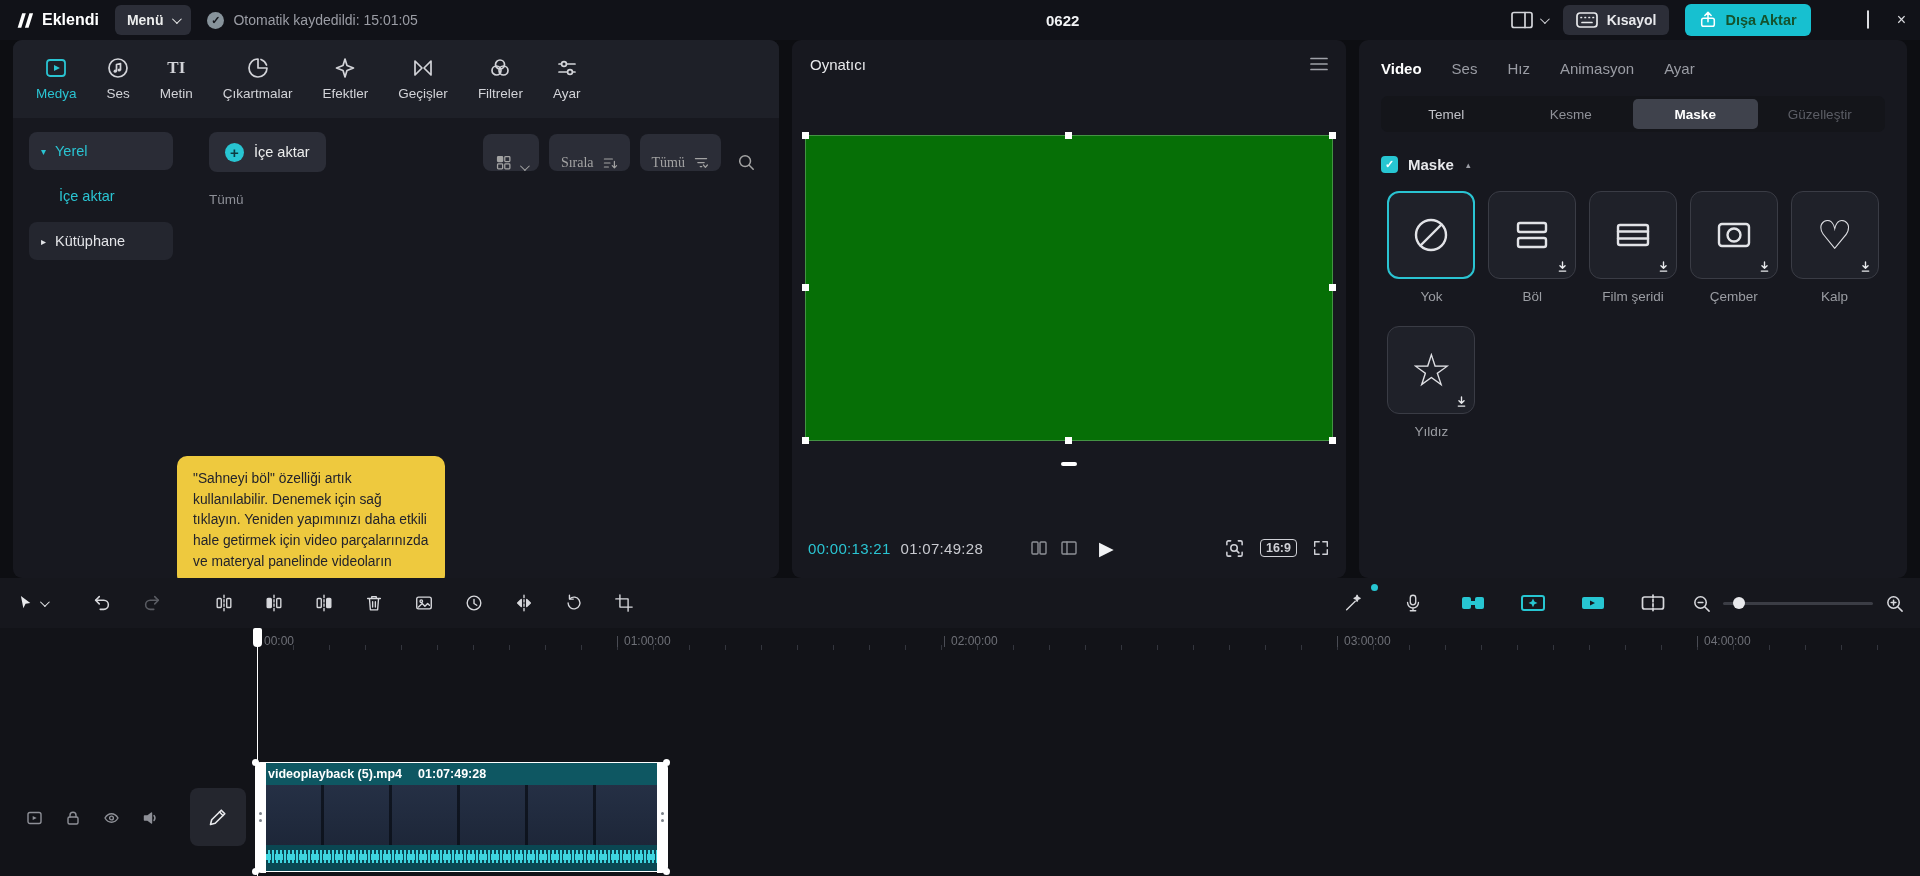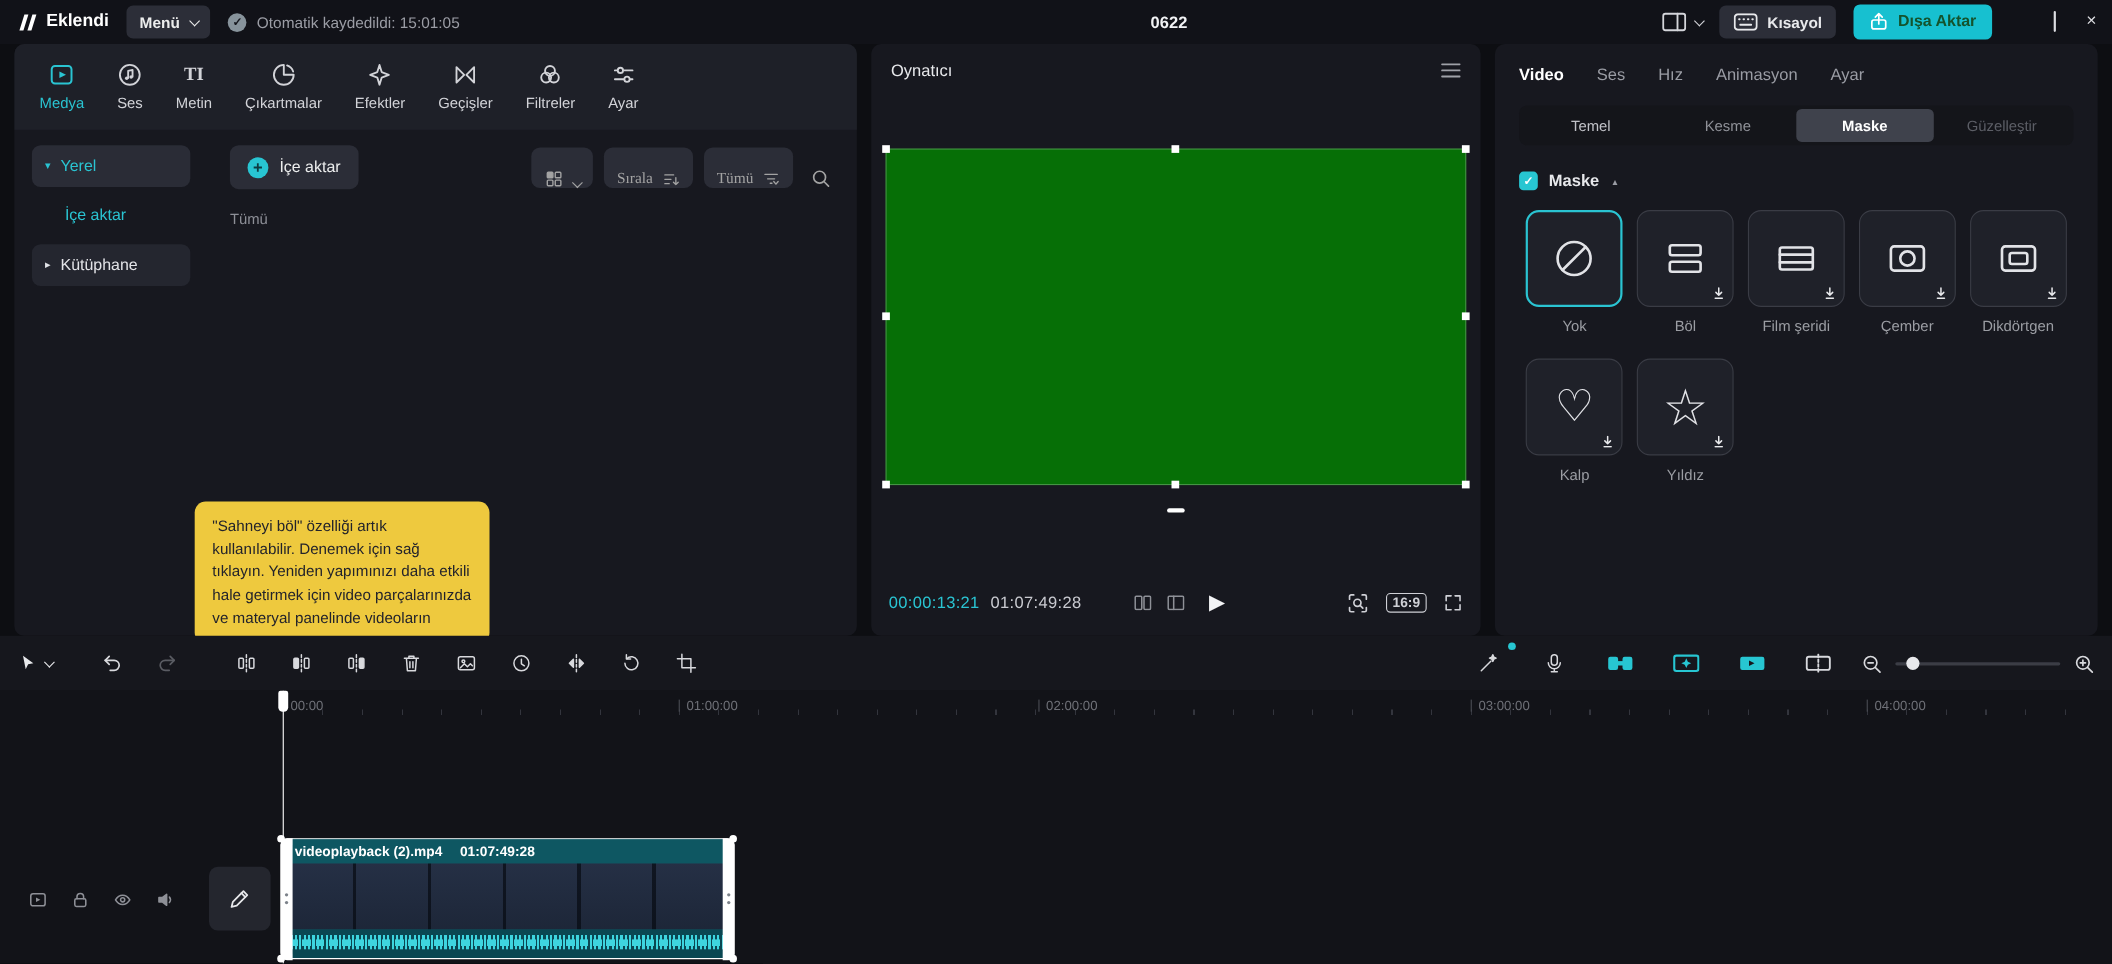--- a/index.html
+++ b/index.html
@@ -462,34 +462,20 @@
               <span class="dl">
                   <svg class="ic" width="11" height="11" viewBox="0 0 12 12" style="stroke-width:1.5">
                     <path d="M6 1v6.5M3.2 5.2 6 8l2.8-2.8M2.5 11h7"></path>
                   </svg>
                 </span>
             </div>
             <span class="mlabel">Çember</span>
           </div>
           <div class="mask-cell">
             <div class="mbox">
-              <svg class="ic" width="44" height="44" viewBox="0 0 44 44" style="stroke-width:2.4">
-                  <rect x="7" y="11" width="30" height="22" rx="3"></rect>
-                  <rect x="14" y="17" width="16" height="10" rx="2"></rect>
-                </svg>
-              <span class="dl">
-                  <svg class="ic" width="11" height="11" viewBox="0 0 12 12" style="stroke-width:1.5">
-                    <path d="M6 1v6.5M3.2 5.2 6 8l2.8-2.8M2.5 11h7"></path>
-                  </svg>
-                </span>
-            </div>
-            <span class="mlabel">Dikdörtgen</span>
-          </div>
-          <div class="mask-cell">
-            <div class="mbox">
               <span class="glyph-heart">♡</span>
               <span class="dl">
                   <svg class="ic" width="11" height="11" viewBox="0 0 12 12" style="stroke-width:1.5">
                     <path d="M6 1v6.5M3.2 5.2 6 8l2.8-2.8M2.5 11h7"></path>
                   </svg>
                 </span>
             </div>
             <span class="mlabel">Kalp</span>
           </div>
           <div class="mask-cell">
@@ -698,21 +684,21 @@
     <div class="pencil-box">
       <svg class="ic" width="22" height="22" viewBox="0 0 22 22" style="stroke-width:1.6">
           <path d="M3.5 18.5l1.2-4.7 9.6-9.6 3.5 3.5-9.6 9.6z"></path>
           <path d="M12.5 6l3.5 3.5"></path>
         </svg>
     </div>
 
     <div class="clip">
       <div class="clip-inner">
         <div class="clip-head">
-          <span>videoplayback (2).mp4</span>
+          <span>videoplayback (5).mp4</span>
           <span>01:07:49:28</span>
         </div>
         <div class="clip-frames"></div>
         <div class="clip-wave">
           <span class="wave1"></span>
             <span class="wave2"></span>
         </div>
       </div>
       <span class="trim left">
           <i></i>

